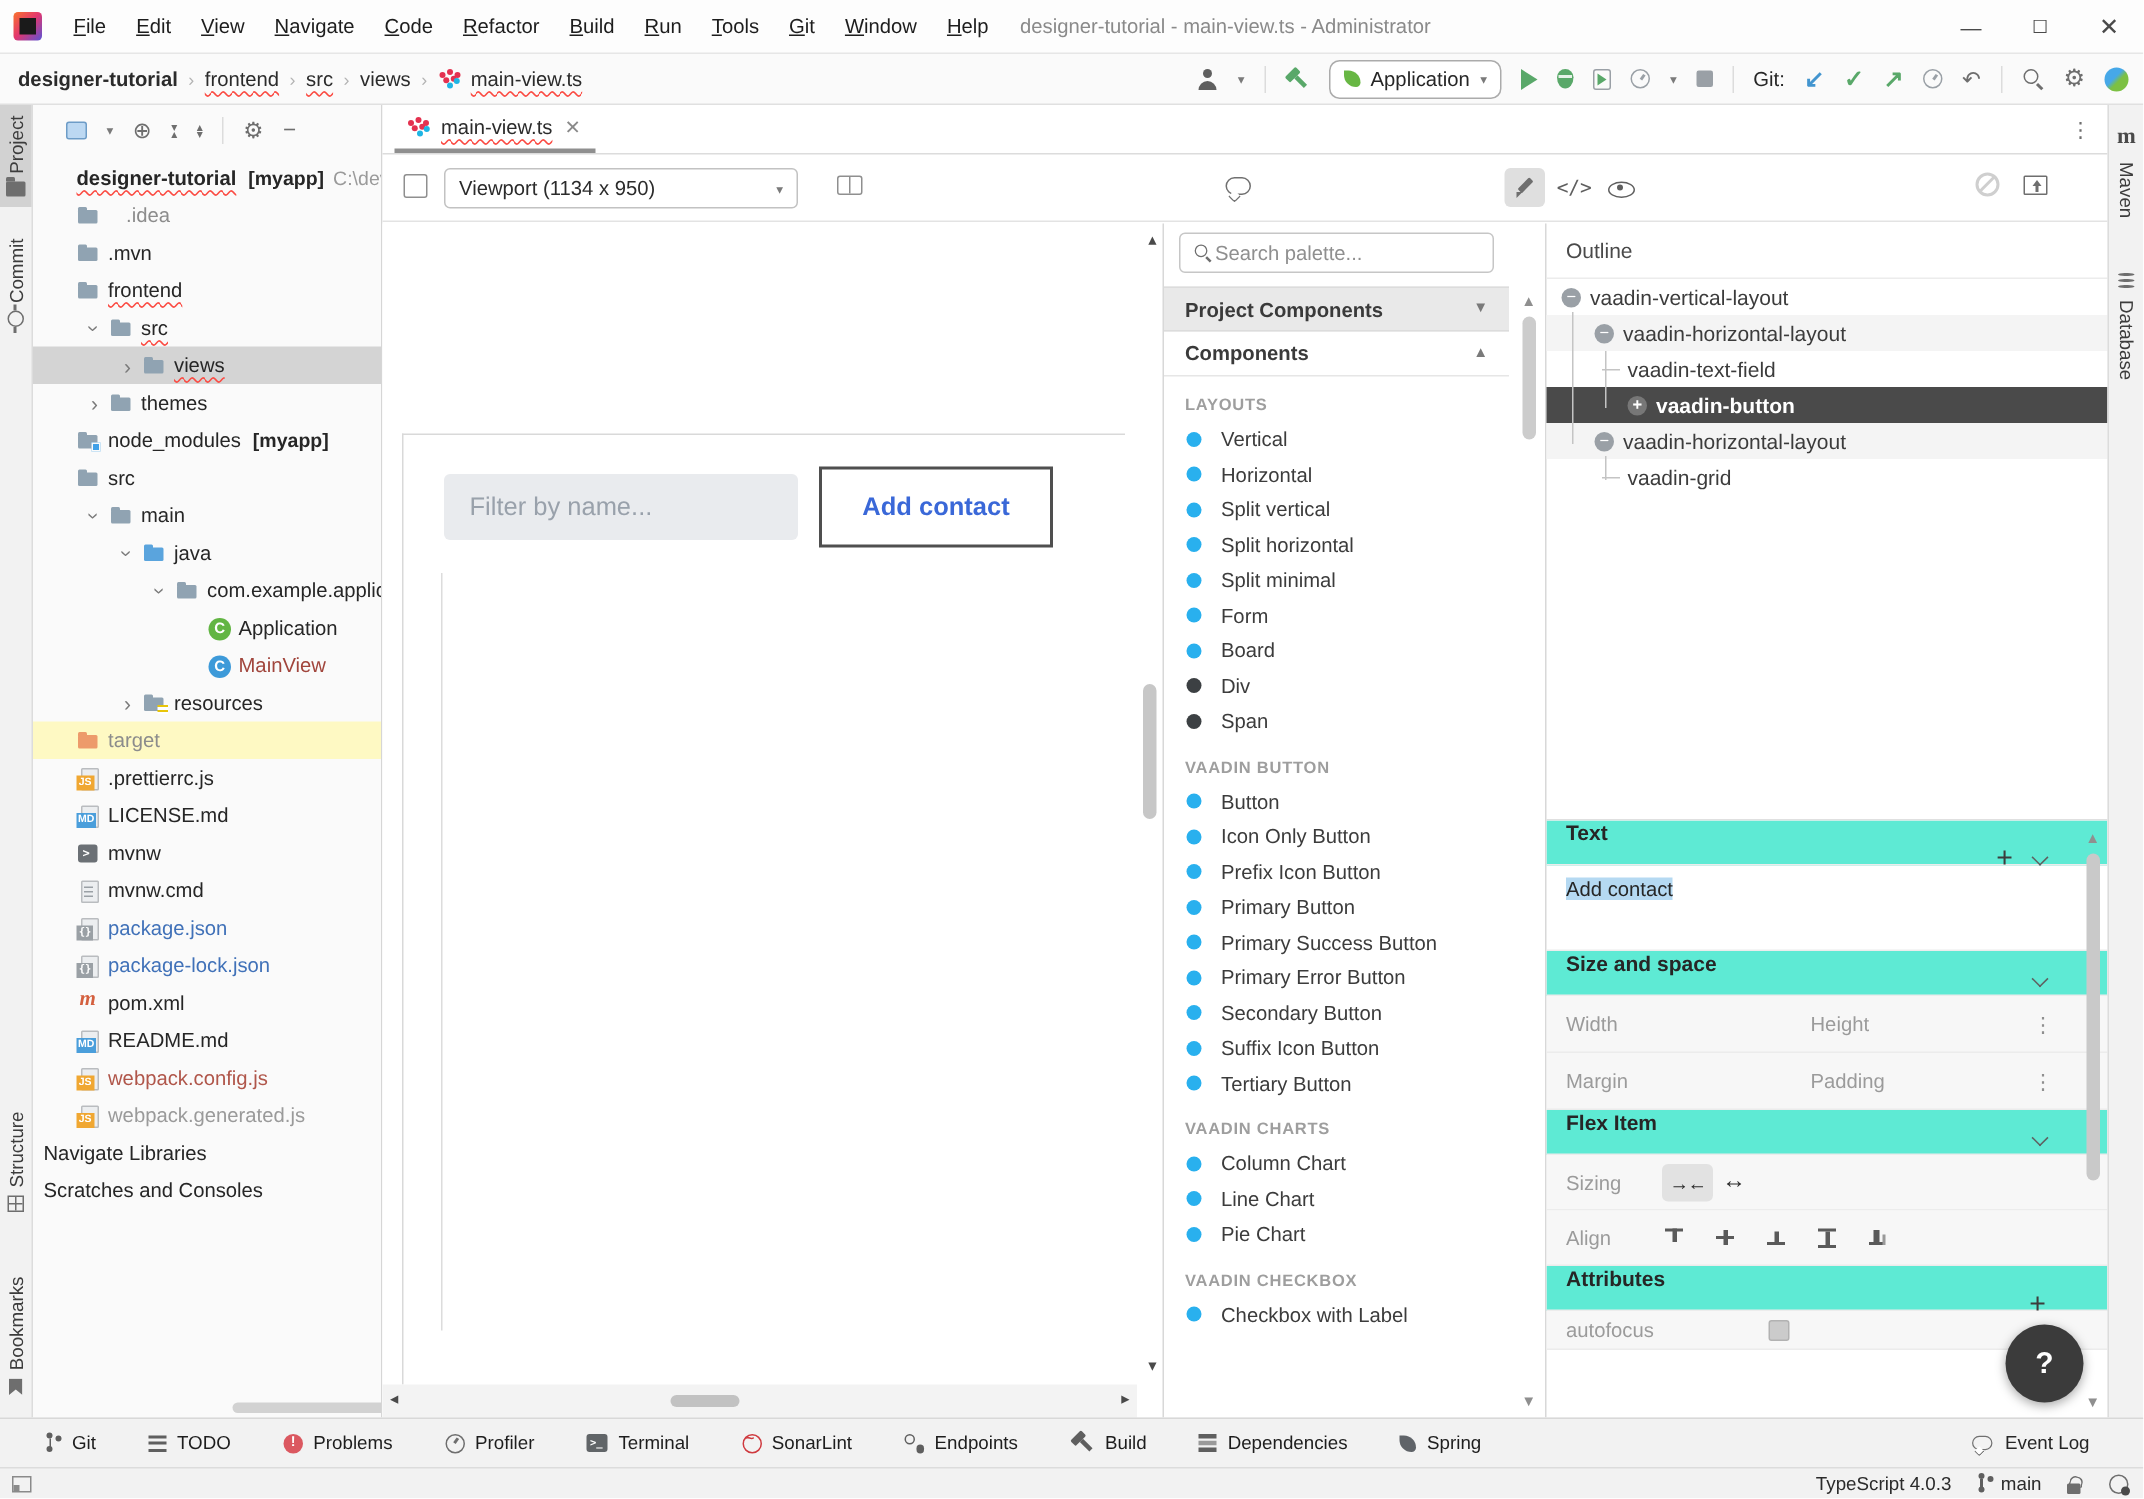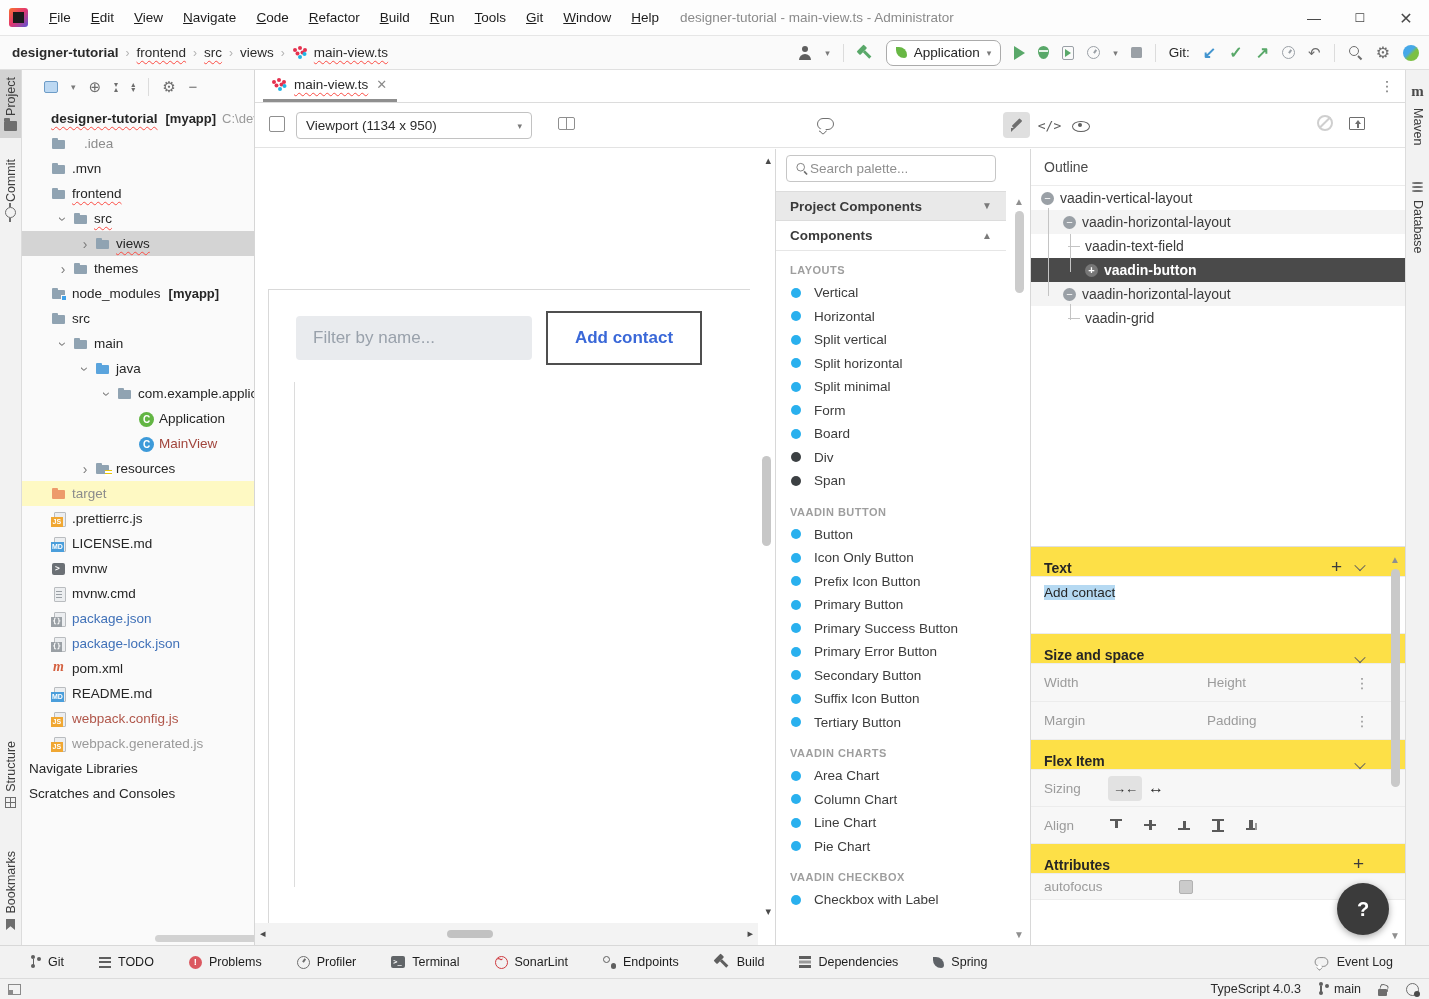--- a/index.html
+++ b/index.html
@@ -202,21 +202,21 @@
   #ol-tree { position:relative; font-size:14px; }
   .orow { height:24px; display:flex; align-items:center; color:#3c3c3c; position:relative; }
   .orow.striped { background:#f4f4f4; }
   .orow.sel { background:#4a4a4a; color:#fff; font-weight:bold; }
   .obadge { width:13px; height:13px; border-radius:50%; background:#9aa0a6; color:#fff; font-size:11px; line-height:12px; text-align:center; margin-right:6px; flex:none; }
   .orow.sel .obadge { background:#777; }
   .oguide { position:absolute; width:1px; background:#c4c4c4; z-index:2; }
   .elbow { width:12px; height:1px; background:#c4c4c4; margin-right:5px; margin-left:-17px; flex:none; }
 
   #props { position:absolute; left:0; right:0; top:397px; bottom:0; border-top:1px solid #e0e0e0; overflow:hidden; }
-  .sec-hdr { height:30px; display:flex; align-items:flex-end; padding:0 13px; font-size:14px; font-weight:bold; color:#262626; border-bottom:1px solid #ececec; background:#fde047; }
+  .sec-hdr { height:30px; display:flex; align-items:flex-start; padding:0 13px; font-size:14px; font-weight:bold; color:#262626; border-bottom:1px solid #ececec; background:#5eead4;flex-direction:column; }
   .sec-hdr .right-ctrls { margin-left:auto; display:flex; align-items:center; gap:14px; margin-right:28px; }
   .plus { font-size:19px; font-weight:normal; color:#3c3c3c; line-height:1; }
   .cv { width:8px; height:8px; border-right:1.7px solid #5f5f5f; border-bottom:1.7px solid #5f5f5f; display:inline-block; }
   .cv.down { transform:rotate(45deg) translate(-1px,-1px); }
   #text-value { height:57px; padding:8px 13px; border-bottom:1px solid #ececec; font-size:13.5px; color:#262626; }
   #text-value .hl { background:#b5d9f2; }
   .prow { display:flex; align-items:center; padding:0 13px; background:#f7f7f7; border-bottom:1px solid #ececec; height:38px; }
   .plabel { color:#9b9b9b; font-size:13.5px; }
   .plabel.w { width:163px; }
   .prow .kebab { margin-left:auto; margin-right:22px; color:#8f8f8f; }
@@ -658,24 +658,20 @@
                 <span class="dot" style="background: rgb(41, 176, 238);"></span>
                 <span>Suffix Icon Button</span>
               </div>
               <div class="pal-item">
                 <span class="dot" style="background: rgb(41, 176, 238);"></span>
                 <span>Tertiary Button</span>
               </div>
               <div class="pal-group-title">VAADIN CHARTS</div>
               <div class="pal-item">
                 <span class="dot" style="background: rgb(41, 176, 238);"></span>
-                <span>Area Chart</span>
-              </div>
-              <div class="pal-item">
-                <span class="dot" style="background: rgb(41, 176, 238);"></span>
                 <span>Column Chart</span>
               </div>
               <div class="pal-item">
                 <span class="dot" style="background: rgb(41, 176, 238);"></span>
                 <span>Line Chart</span>
               </div>
               <div class="pal-item">
                 <span class="dot" style="background: rgb(41, 176, 238);"></span>
                 <span>Pie Chart</span>
               </div>

